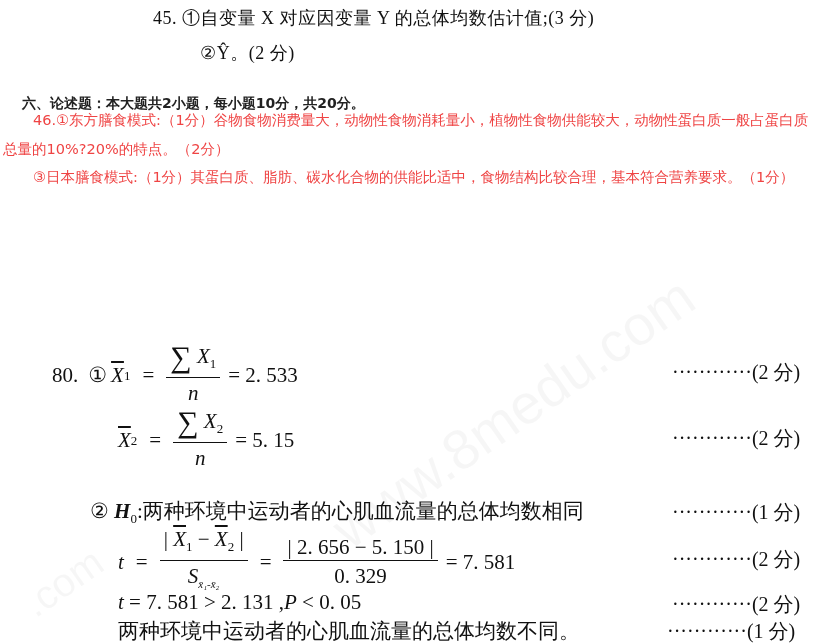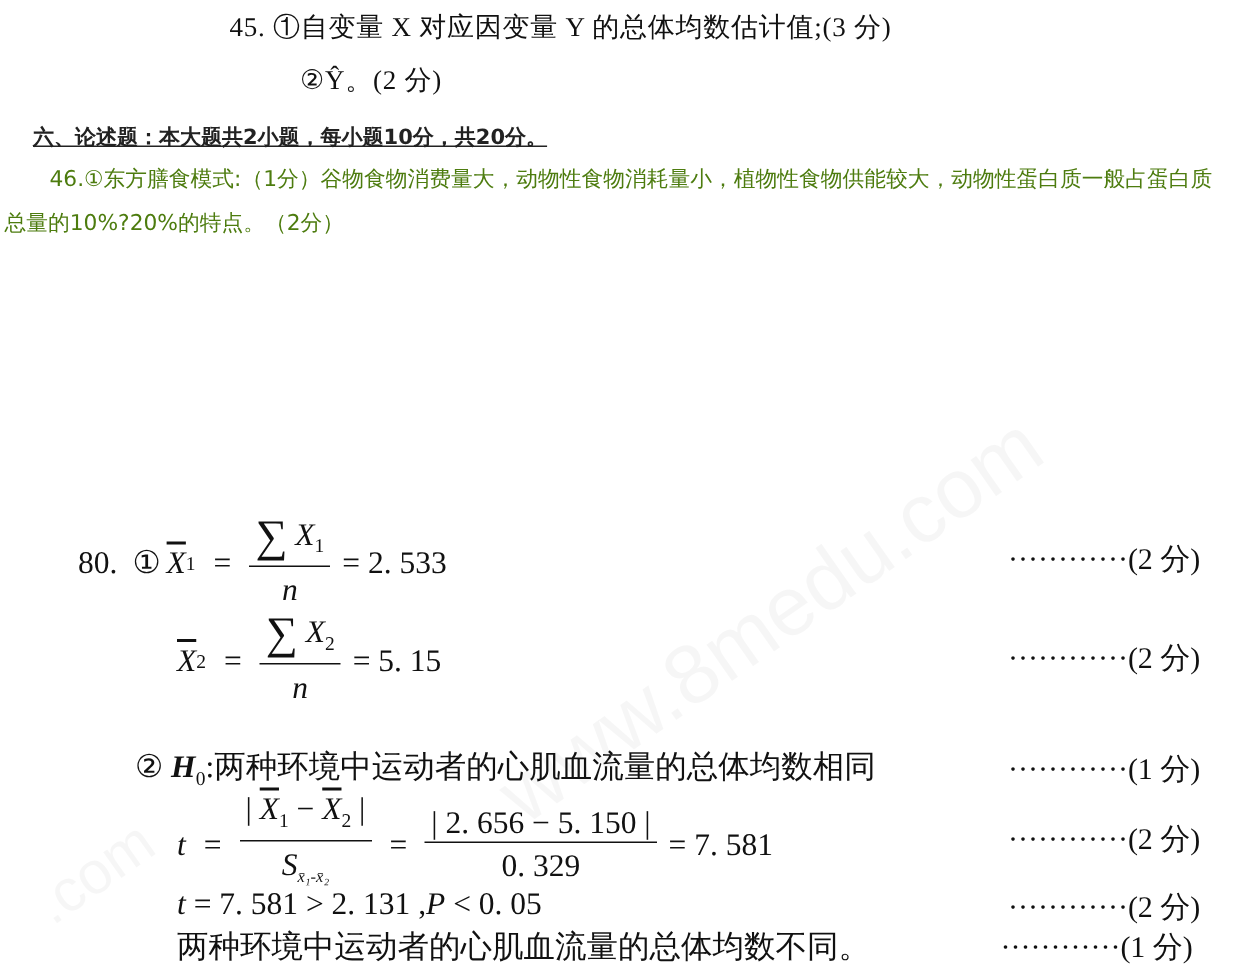--- a/index.html
+++ b/index.html
@@ -2,21 +2,21 @@
 <html><head>
 <meta charset="utf-8">
 <style>
   html, body { margin:0; padding:0; background:#ffffff; }
   body { width:831px; height:643px; position:relative; overflow:hidden; color:#111; }
   .serif { font-family: "Liberation Serif", "DejaVu Serif", serif; }
   .sans { font-family: "DejaVu Sans", "Liberation Sans", sans-serif; }
   .abs { position:absolute; white-space:nowrap; }
   .q45 { font-size:18px; letter-spacing:0.5px; }
   .sec { font-size:14px; font-weight:bold; color:#222; }
-  .para { font-size:14.5px; color:#4d7c0f; line-height:28.5px; }
+  .para { font-size:14.5px; color:#ef4444; line-height:28.5px; }
   .para p { margin:0; }
   .indent { text-indent:30px; }
   .math { font-family:"Liberation Serif","DejaVu Serif",serif; font-size:21px; color:#111; }
   .it { font-style:italic; }
   .bar { text-decoration: overline; }
   .frac { display:inline-flex; flex-direction:column; align-items:center; vertical-align:middle; }
   .frac .num { border-bottom:1.5px solid #111; padding:0 4px 2px; line-height:22px; }
   .frac .den { line-height:26px; padding-top:2px; }
   .sigma { font-size:30px; vertical-align:-4px; }
   sub { font-size:13px; vertical-align:-5px; }
@@ -27,24 +27,25 @@
 <body>
 
 <div class="wm" style="left:300px;top:380px;">www.8medu.com</div>
 <div class="wm" style="left:20px;top:560px;font-size:40px;">.com</div>
 
 <div class="abs serif q45" style="left:153px;top:6px;">45. ①自变量 X 对应因变量 Y 的总体均数估计值;(3 分)</div>
 <div class="abs serif q45" style="left:200px;top:41px;">
   <span>②</span><span>Ŷ</span><span>。(2 分)</span>
 </div>
 
-<div class="abs sans sec" style="left:22px;top:83px;text-decoration:underline;">六、论述题：本大题共2小题，每小题10分，共20分。</div>
+<div class="abs sans sec" style="left:22px;top:95px;">六、论述题：本大题共2小题，每小题10分，共20分。</div>
 
 <div class="abs sans para" style="left:3px;top:106px;width:812px;white-space:normal;">
   <p class="indent">46.①东方膳食模式:（1分）谷物食物消费量大，动物性食物消耗量小，植物性食物供能较大，动物性蛋白质一般占蛋白质总量的10%?20%的特点。（2分）</p>
+  <p class="indent">③日本膳食模式:（1分）其蛋白质、脂肪、碳水化合物的供能比适中，食物结构比较合理，基本符合营养要求。（1分）</p>
 </div>
 
 <div class="abs math" style="left:52px;top:345px;display:flex;align-items:center;">
   <span style="margin-right:10px;">80.</span>
   <span style="margin-right:4px;">①</span>
   <span class="it bar">X</span>
     <sub>1</sub>
   <span style="margin:0 12px;">=</span>
   <span class="frac">
     <span class="num"><span class="sigma">∑</span> <span class="it">X</span><sub>1</sub></span>

